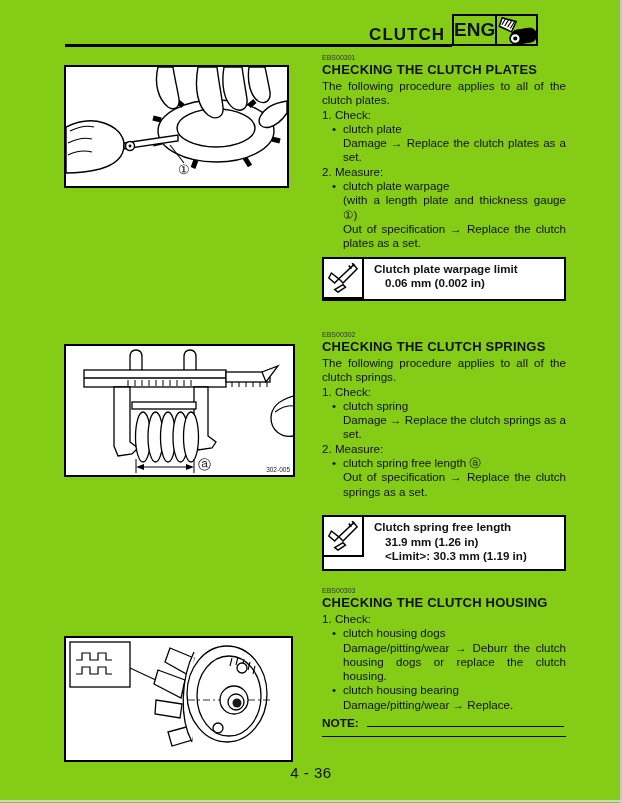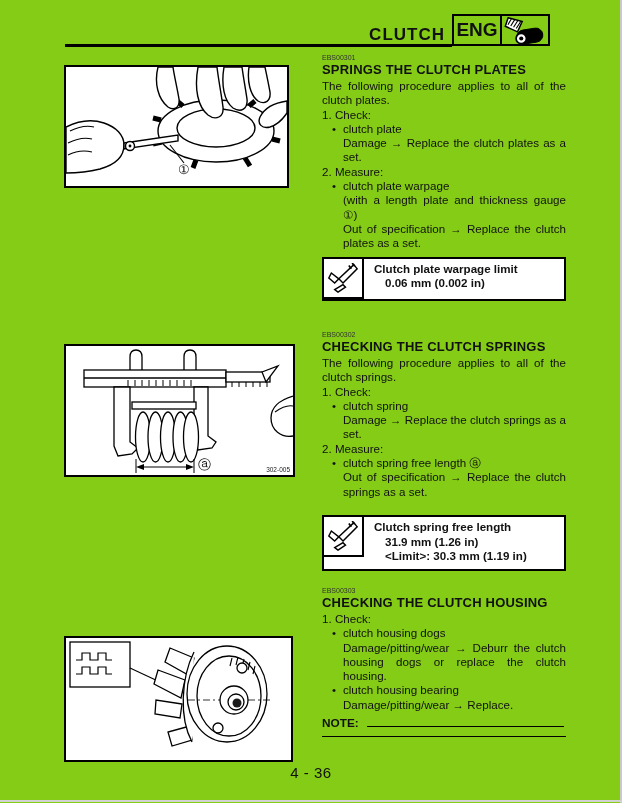--- a/index.html
+++ b/index.html
@@ -5,21 +5,21 @@
   html,body { margin:0; padding:0; background:#fff; }
   .page { position:relative; width:622px; height:803px; background:#84cc16;
           font-family:"Liberation Sans", sans-serif; color:#111; overflow:hidden; }
   .edge-right  { position:absolute; top:0; bottom:0; right:0; width:2px; background:#c9c9c9; }
   .edge-bottom { position:absolute; left:0; right:0; bottom:1px; height:2px; background:#d2d2d2; }
 
   
   .hdr-title { position:absolute; top:25px; left:65px; width:380px; text-align:right;
                font-size:17px; font-weight:bold; letter-spacing:1px; }
   .hdr-rule  { position:absolute; top:44px; left:65px; width:387px; height:3px; background:#000; }
-  .eng-box   { position:absolute; top:14px; left:452px; width:98px; height:32px;
+  .eng-box   { position:absolute; top:14px; left:452px; width:86px; height:32px;
                border:2px solid #000; display:flex; box-sizing:border-box; }
   .eng-cell  { flex:1; display:flex; align-items:center; justify-content:center;
                font-weight:bold; font-size:19px; border-right:2px solid #000; }
   .eng-icon-cell { flex:1; display:flex; align-items:center; justify-content:center; }
 
   
   .fig { position:absolute; border:2px solid #000; background:#fff; box-sizing:border-box; }
   #fig1 { left:64px; top:65px;  width:225px; height:123px; }
   #fig2 { left:64px; top:344px; width:231px; height:133px; }
   #fig3 { left:64px; top:636px; width:229px; height:126px; }
@@ -142,21 +142,21 @@
       <circle cx="152" cy="90" r="5" fill="#fff"></circle>
       <path d="M122,62 H204" stroke-width=".8" stroke-dasharray="7 3 2 3"></path>
       <circle cx="168" cy="62" r="14" fill="#fff"></circle>
       <circle cx="170" cy="64" r="8" fill="#fff"></circle>
       <circle cx="171" cy="65" r="4.5" fill="#1a1a1a" stroke="none"></circle>
     </svg>
   </div>
 
   <div class="sect" id="s1">
     <p class="code">EBS00301</p>
-    <h2 class="heading">SPRINGS THE CLUTCH PLATES</h2>
+    <h2 class="heading">CHECKING THE CLUTCH PLATES</h2>
     <p class="body just">The following procedure applies to all of the clutch plates.</p>
     <p class="step">1. Check:</p>
     <p class="bullet"><span class="mark">•</span><span>clutch plate</span></p>
     <p class="detail just">Damage → Replace the clutch plates as a set.</p>
     <p class="step">2. Measure:</p>
     <p class="bullet"><span class="mark">•</span><span>clutch plate warpage</span></p>
     <p class="detail just">(with a length plate and thickness gauge ①)</p>
     <p class="detail just">Out of specification → Replace the clutch plates as a set.</p>
     <div class="spec-box">
       <div class="spec-icon">

